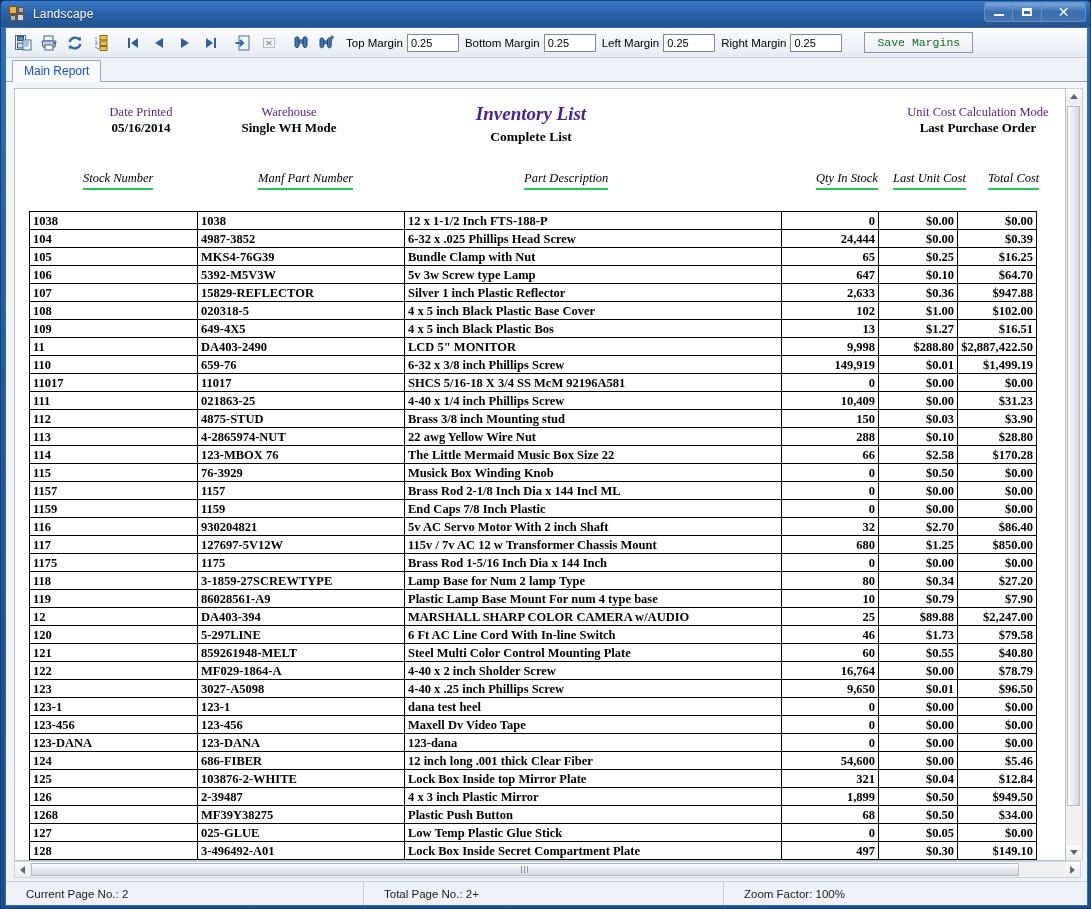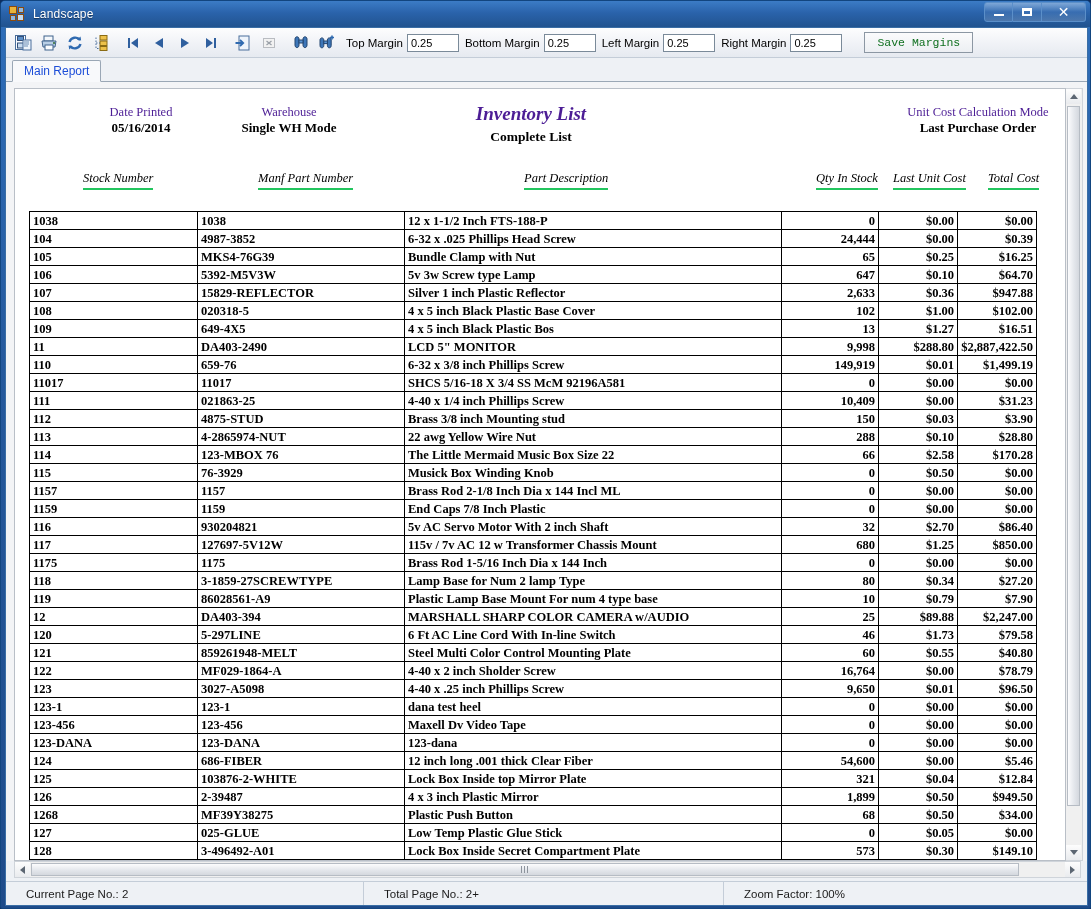--- a/index.html
+++ b/index.html
@@ -780,21 +780,21 @@
                   <td class="c-manf">025-GLUE</td>
                   <td class="c-desc">Low Temp Plastic Glue Stick</td>
                   <td class="c-qty">0</td>
                   <td class="c-unit">$0.05</td>
                   <td class="c-total">$0.00</td>
                 </tr>
                 <tr>
                   <td class="c-stock">128</td>
                   <td class="c-manf">3-496492-A01</td>
                   <td class="c-desc">Lock Box Inside Secret Compartment Plate</td>
-                  <td class="c-qty">573</td>
+                  <td class="c-qty">497</td>
                   <td class="c-unit">$0.30</td>
                   <td class="c-total">$149.10</td>
                 </tr>
                 <tr>
                   <td class="c-stock">1286</td>
                   <td class="c-manf">121212</td>
                   <td class="c-desc"></td>
                   <td class="c-qty">5</td>
                   <td class="c-unit">$75.00</td>
                   <td class="c-total">$375.00</td>

